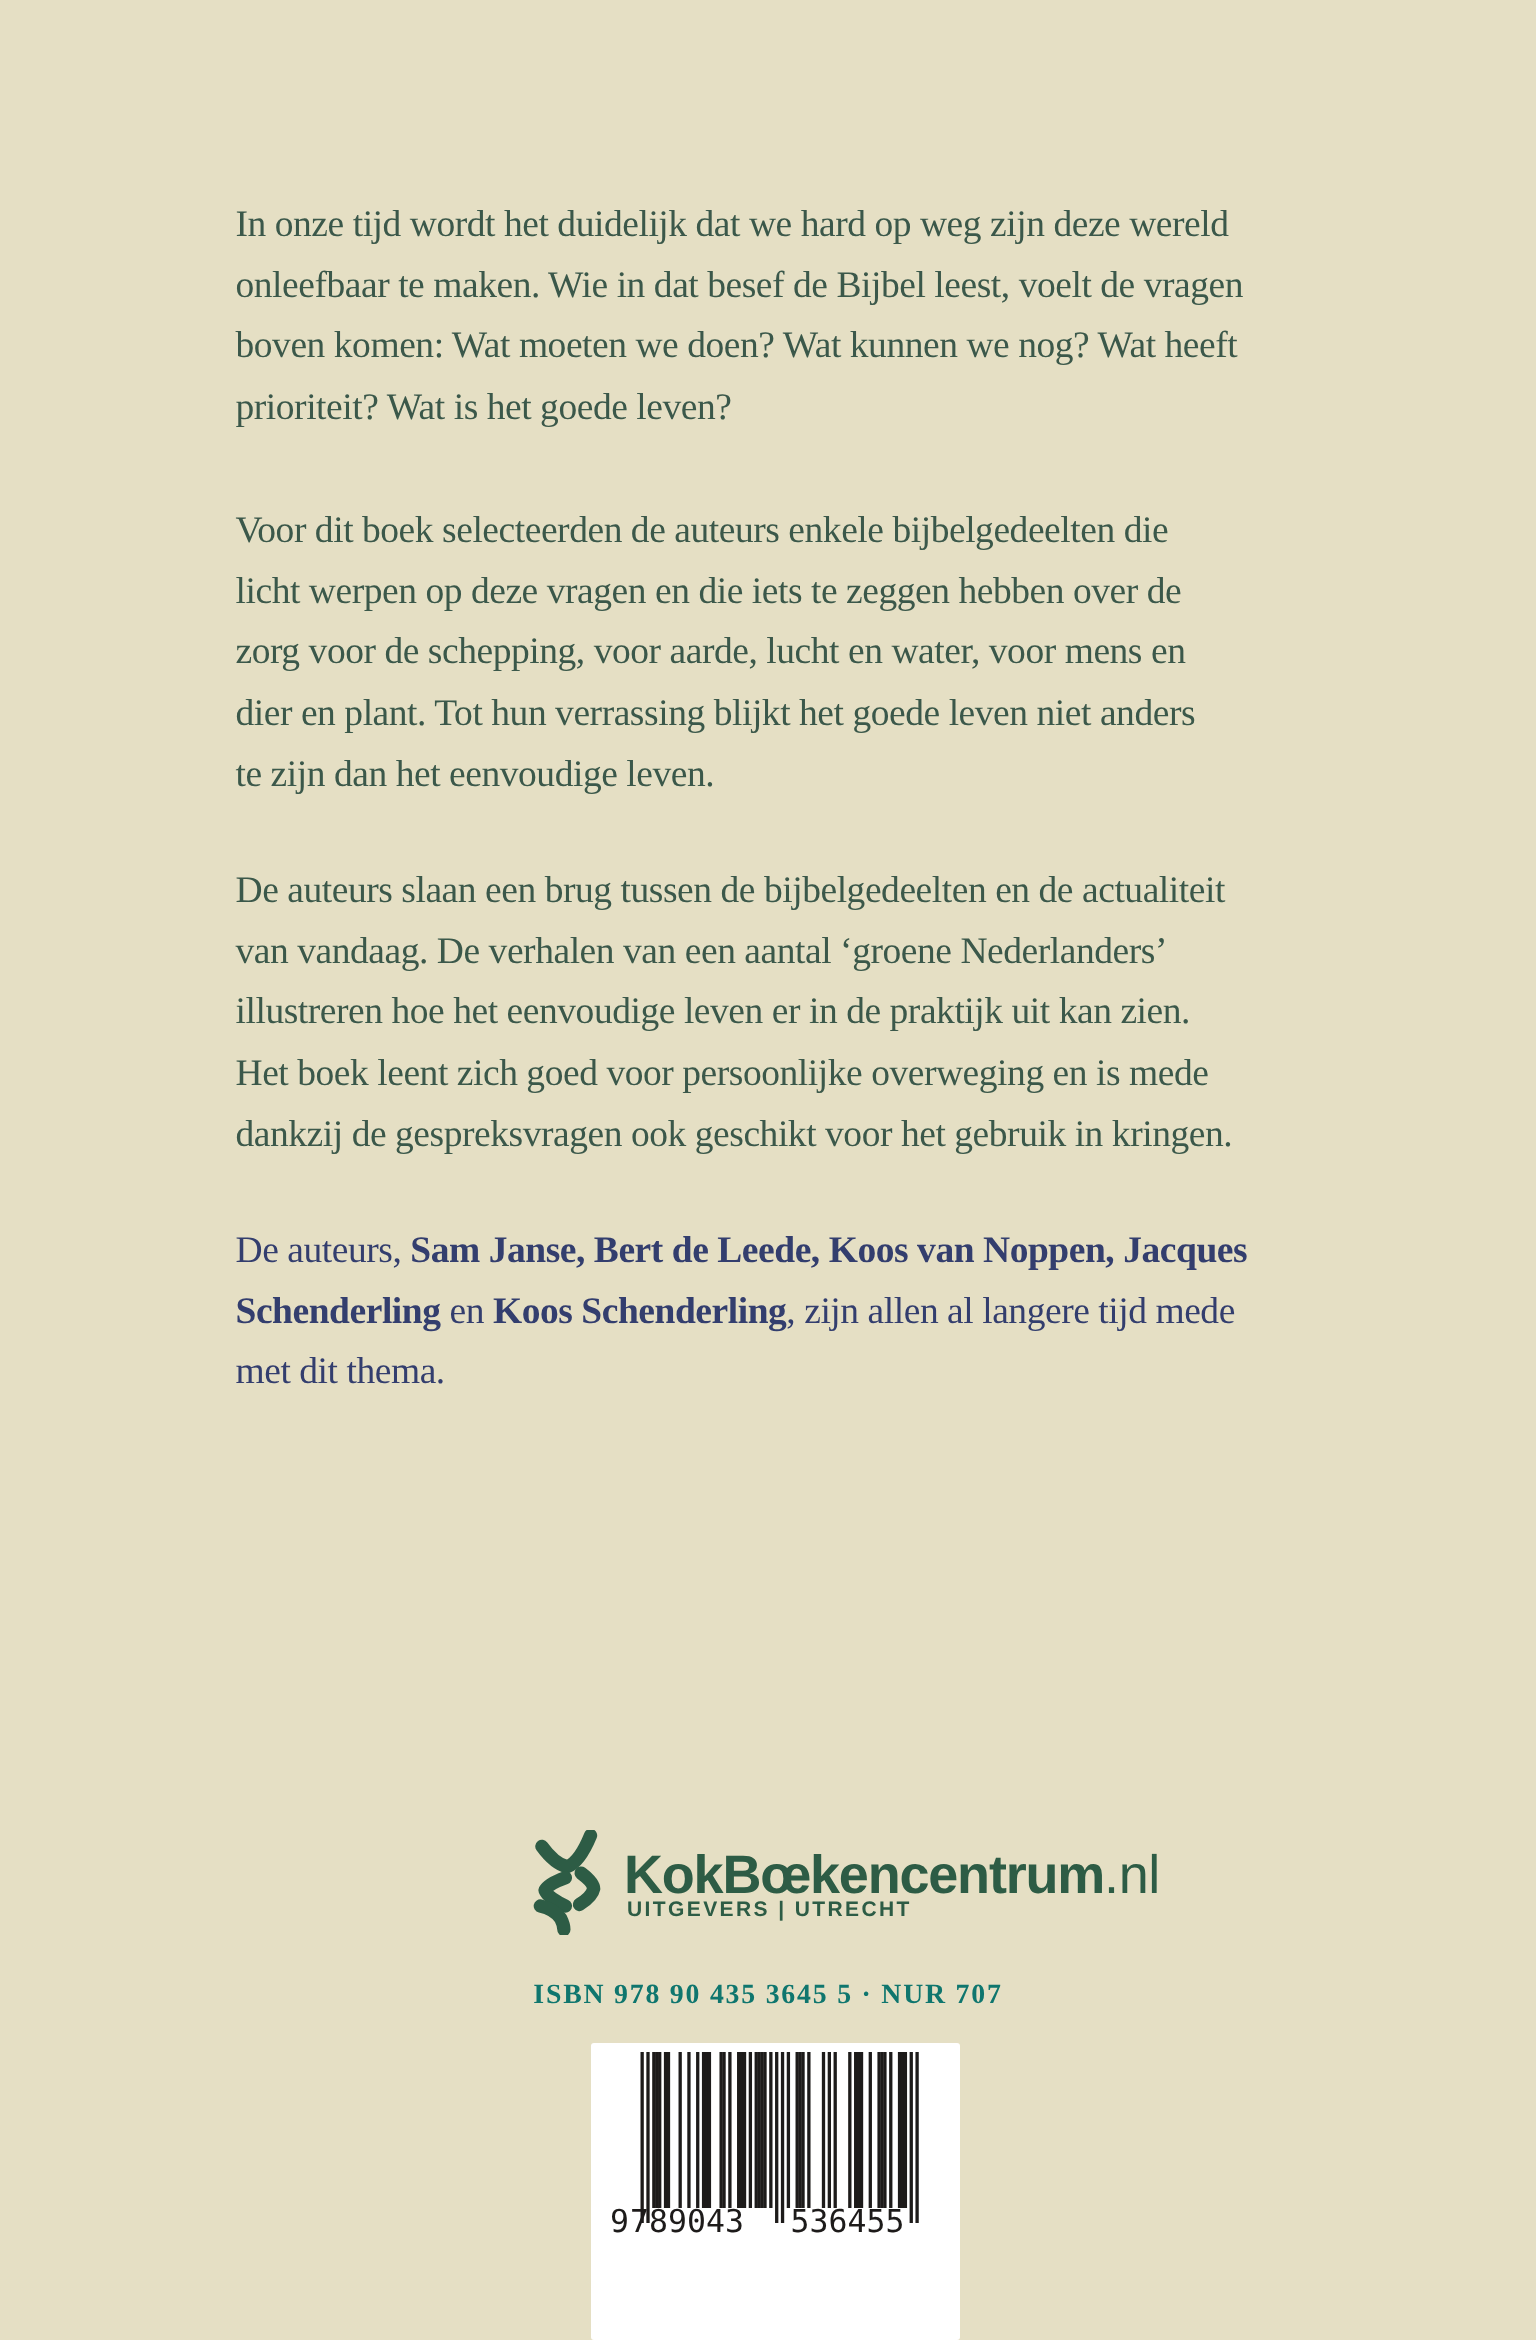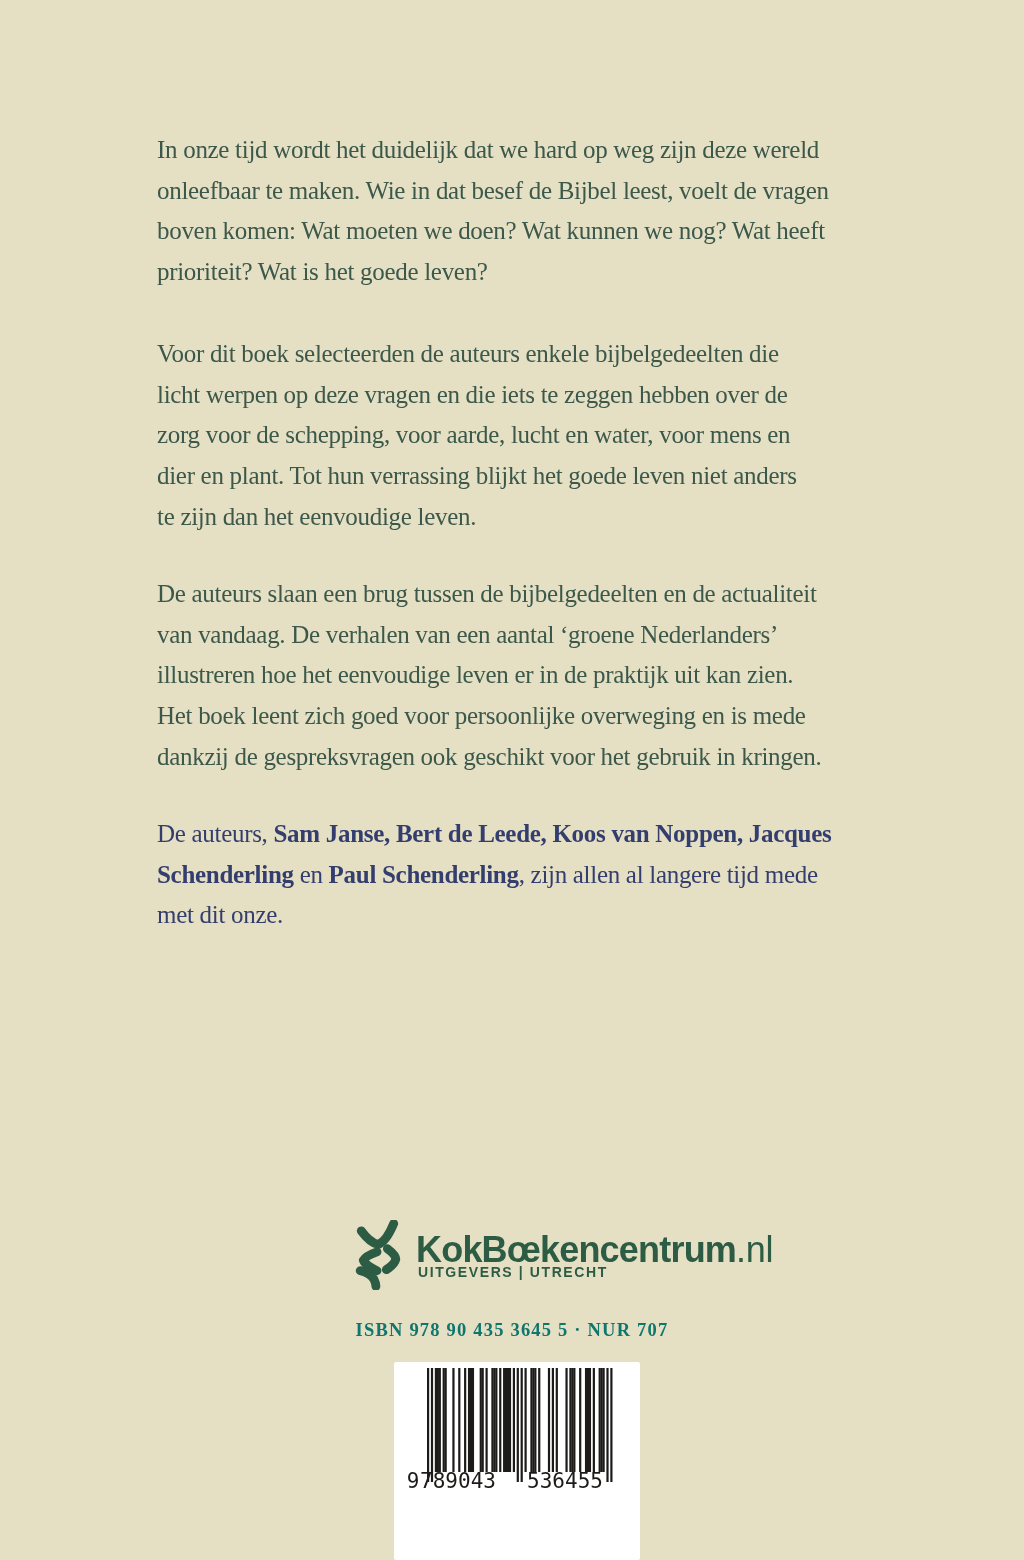--- a/index.html
+++ b/index.html
@@ -116,21 +116,21 @@
 zorg voor de schepping, voor aarde, lucht en water, voor mens en
 dier en plant. Tot hun verrassing blijkt het goede leven niet anders
 te zijn dan het eenvoudige leven.</p>
 
 <p class="para" id="p3">De auteurs slaan een brug tussen de bijbelgedeelten en de actualiteit
 van vandaag. De verhalen van een aantal ‘groene Nederlanders’
 illustreren hoe het eenvoudige leven er in de praktijk uit kan zien.
 Het boek leent zich goed voor persoonlijke overweging en is mede
 dankzij de gespreksvragen ook geschikt voor het gebruik in kringen.</p>
 
-<p class="para authors"><span>De auteurs, </span><b>Sam Janse, Bert de Leede, Koos van Noppen, Jacques</b><br><b>Schenderling</b><span> en </span><b>Paul Schenderling</b><span>, zijn allen al langere tijd mede</span><br><span>met dit onze.</span></p>
+<p class="para authors"><span>De auteurs, </span><b>Sam Janse, Bert de Leede, Koos van Noppen, Jacques</b><br><b>Schenderling</b><span> en </span><b>Koos Schenderling</b><span>, zijn allen al langere tijd mede</span><br><span>met dit thema.</span></p>
 
 <svg class="logo-mark" viewBox="0 0 44 66" fill="none" stroke="#2d5c45" stroke-width="8.5" stroke-linecap="round" stroke-linejoin="round">
   <path d="M6,10 Q14,21 22,23 Q30,20 37,3"></path>
   <path d="M21,30 Q10,34 8,38 Q10,43 21,48"></path>
   <path d="M31,27 Q39,33 39,37 Q38,42 30,47"></path>
   <path d="M5,48 Q14,50 18,56 Q20,60 20,63"></path>
 </svg>
 
 <div class="brand"><span>KokBœkencentrum</span><span class="suffix">.nl</span></div>
 

